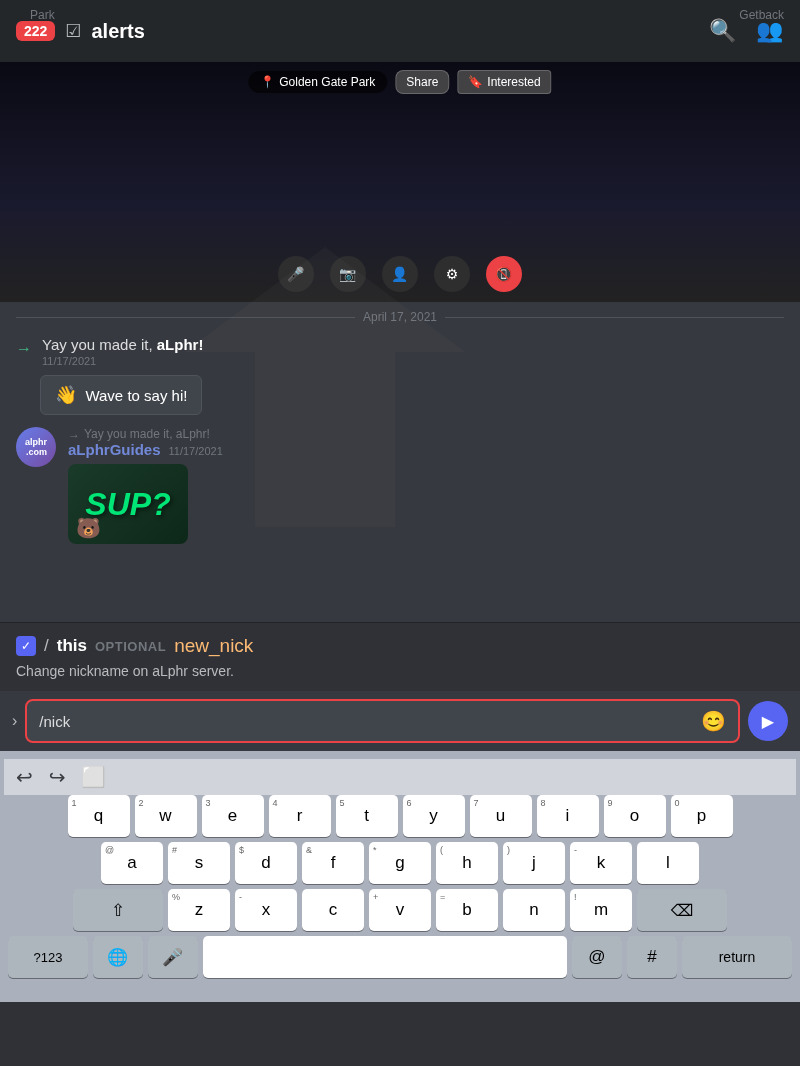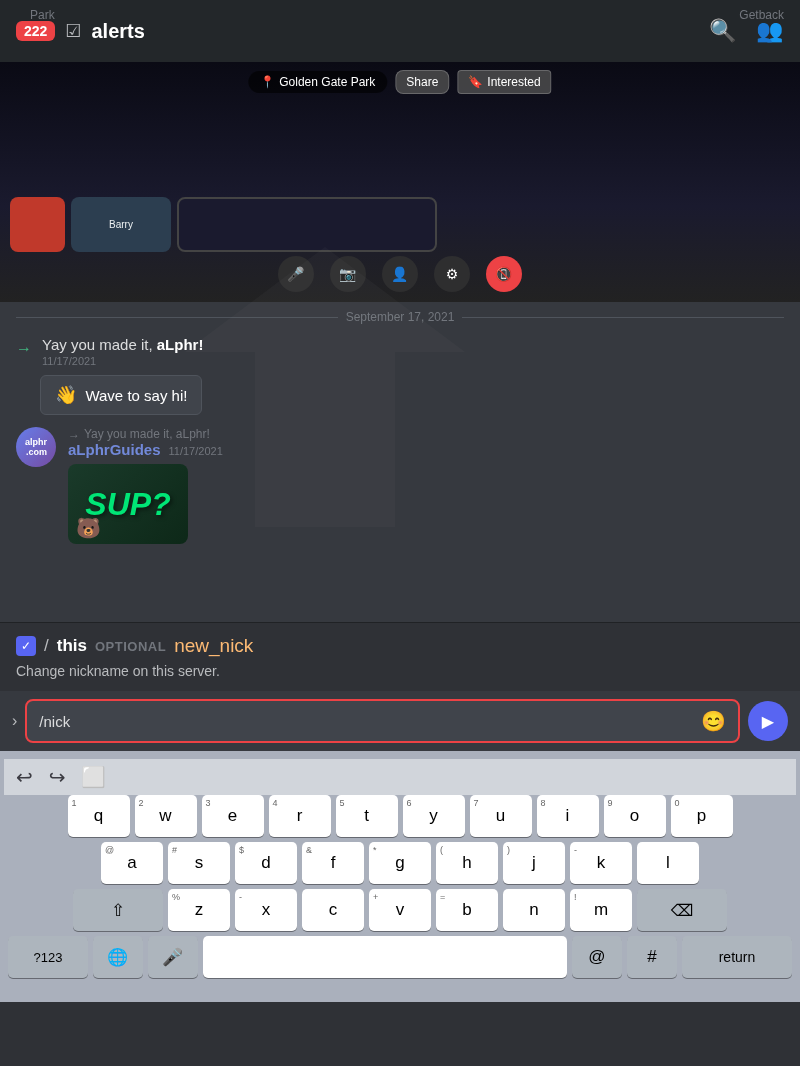--- a/index.html
+++ b/index.html
@@ -504,27 +504,20 @@
           <span>📍</span>
           <span>Golden Gate Park</span>
         </div>
         <div class="share-btn">Share</div>
         <div class="interested-btn">
           <span>🔖</span>
           <span>Interested</span>
         </div>
       </div>
 
-      <div style="position:absolute;bottom:50px;left:0;right:0;display:flex;gap:6px;padding:0 10px;">
-        <div style="width:55px;height:55px;background:#c0392b;border-radius:8px;"></div>
-        <div style="width:100px;height:55px;background:#2c3e50;border-radius:8px;display:flex;align-items:center;justify-content:center;">
-          <span style="color:#ecf0f1;font-size:10px;">Barry</span>
-        </div>
-        <div style="width:260px;height:55px;background:#1a1a2e;border-radius:8px;border:2px solid #444;"></div>
-      </div>
 
       <div class="video-controls">
         <div class="video-ctrl-btn">🎤</div>
         <div class="video-ctrl-btn">📷</div>
         <div class="video-ctrl-btn">👤</div>
         <div class="video-ctrl-btn">⚙</div>
         <div class="video-ctrl-btn red">📵</div>
       </div>
     </div>
   </div>
@@ -532,21 +525,21 @@
   
   <div class="watermark">
     <svg width="350" height="350" viewBox="0 0 100 100">
       <polygon points="50,10 90,40 70,40 70,90 30,90 30,40 10,40" fill="#888" opacity="0.4"></polygon>
     </svg>
   </div>
 
   
   <div class="date-separator">
     <div class="date-line"></div>
-    <span>September 17, 2021</span>
+    <span>April 17, 2021</span>
     <div class="date-line"></div>
   </div>
 
   
   <div class="message-simple">
     <span class="arrow-icon">→</span>
     <div>
       <div class="message-text">
         Yay you made it, <strong>aLphr!</strong>
       </div>
@@ -583,21 +576,21 @@
 </div>
 
 <div class="command-popup">
   <div class="command-header">
     <div class="command-checkbox">✓</div>
     <span class="command-slash">/</span>
     <span class="command-name">this</span>
     <span class="command-optional">OPTIONAL</span>
     <span class="command-param">new_nick</span>
   </div>
-  <div class="command-desc">Change nickname on this server.</div>
+  <div class="command-desc">Change nickname on aLphr server.</div>
 </div>
 
 <div class="input-area">
   <span class="input-chevron">›</span>
   <div class="text-input-wrapper">
     <input class="text-input" type="text" value="/nick" placeholder="Message #alerts" style="">
     <span class="emoji-btn">😊</span>
   </div>
   <div class="send-btn">
     <span>▶</span>

